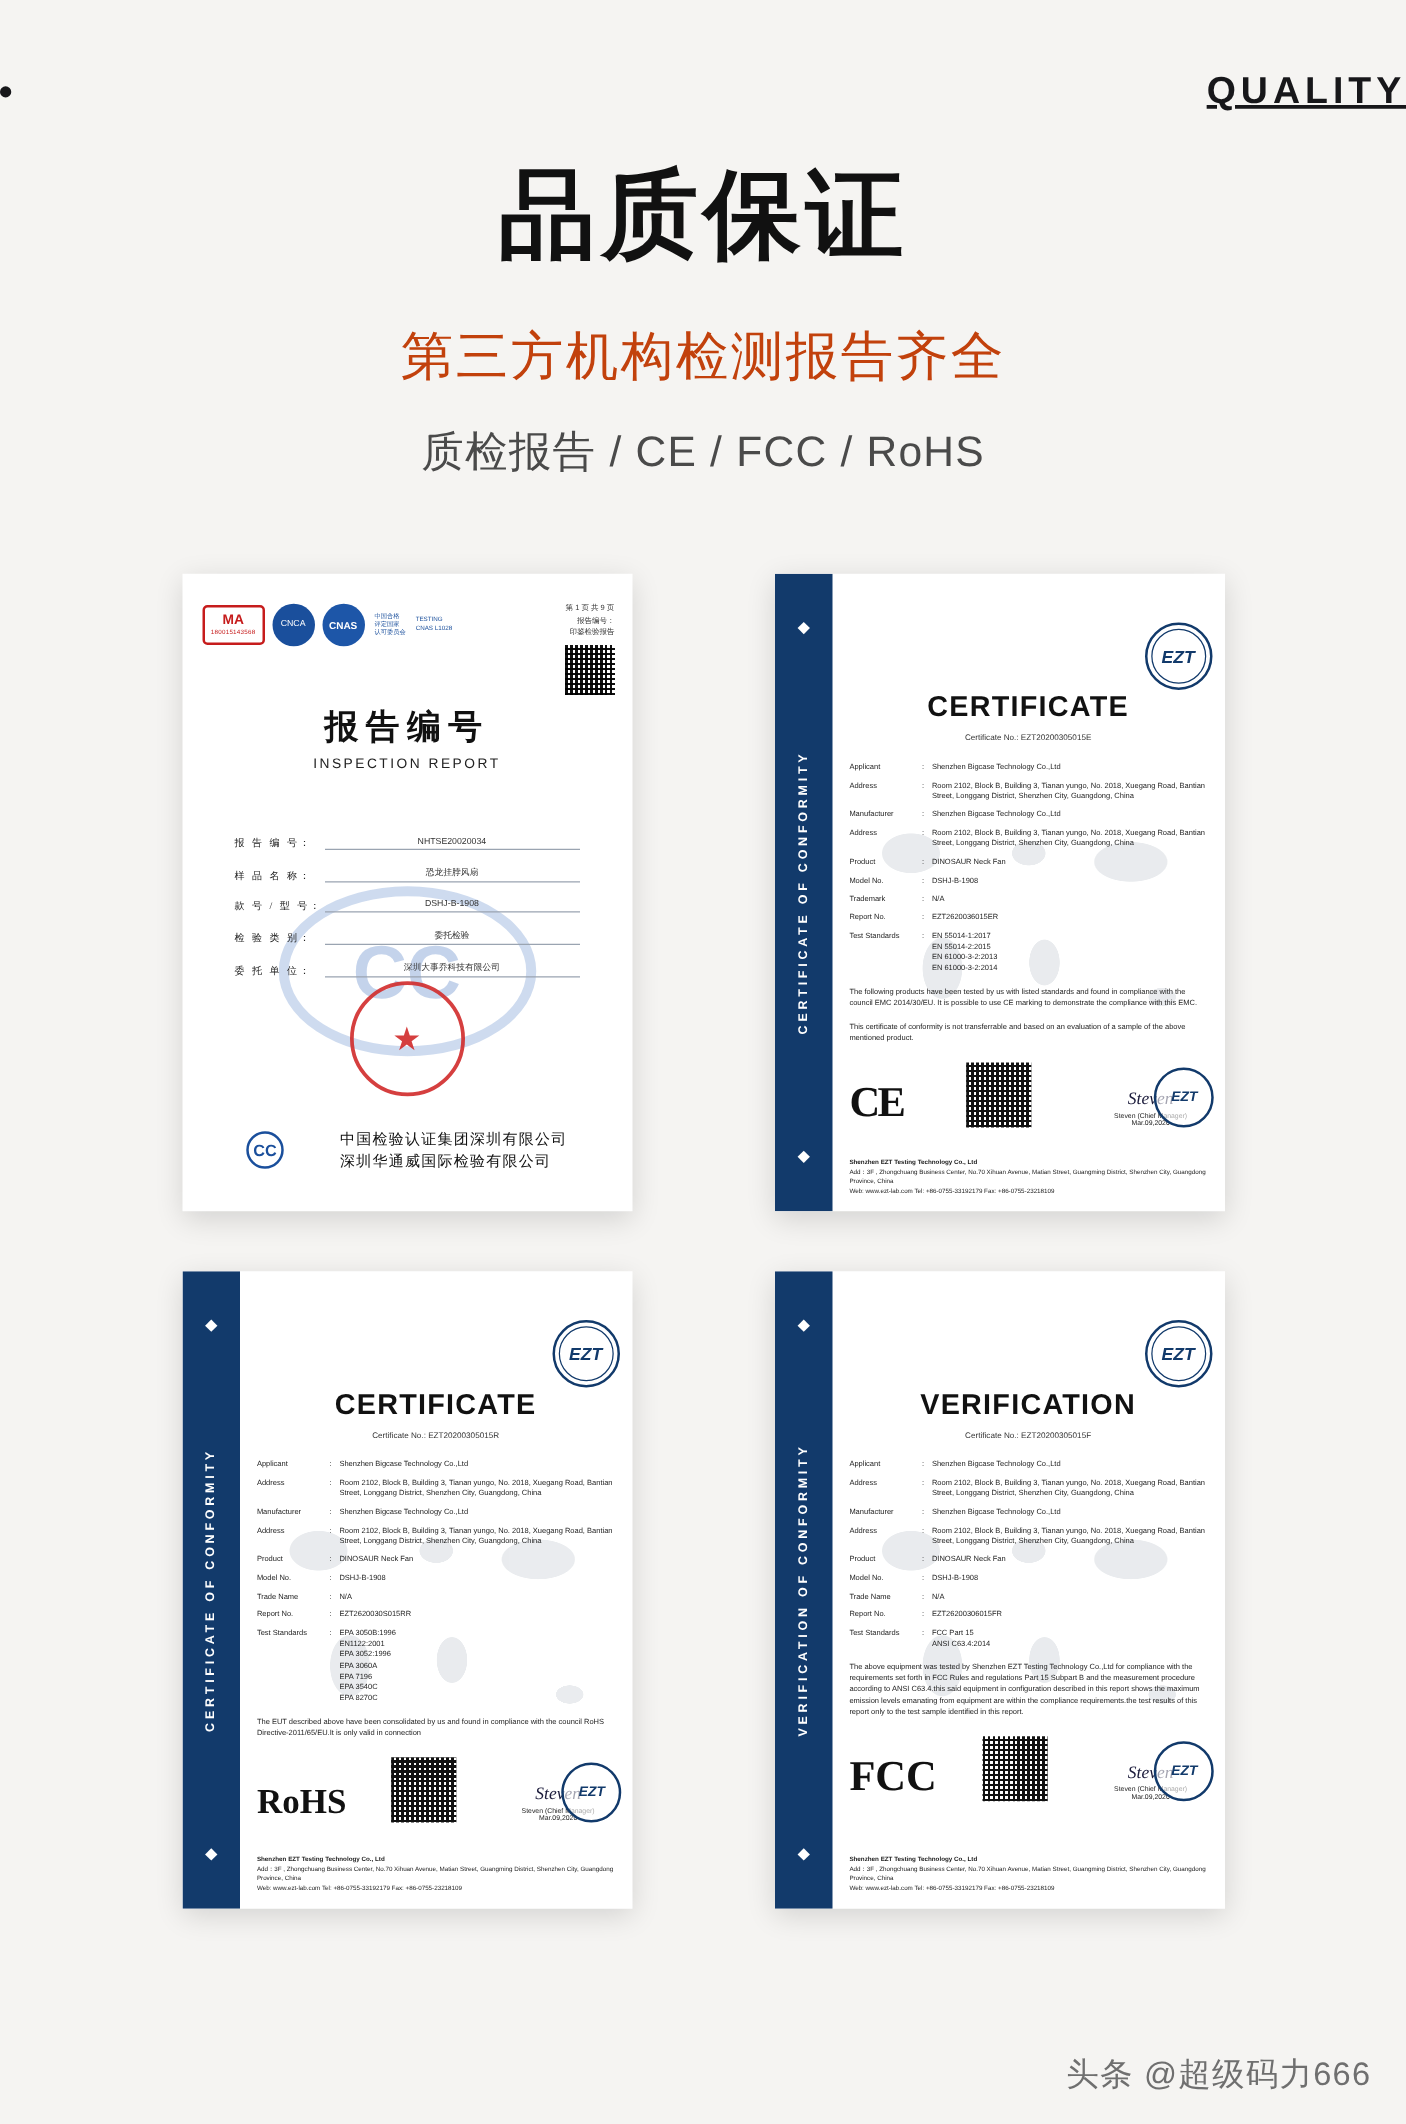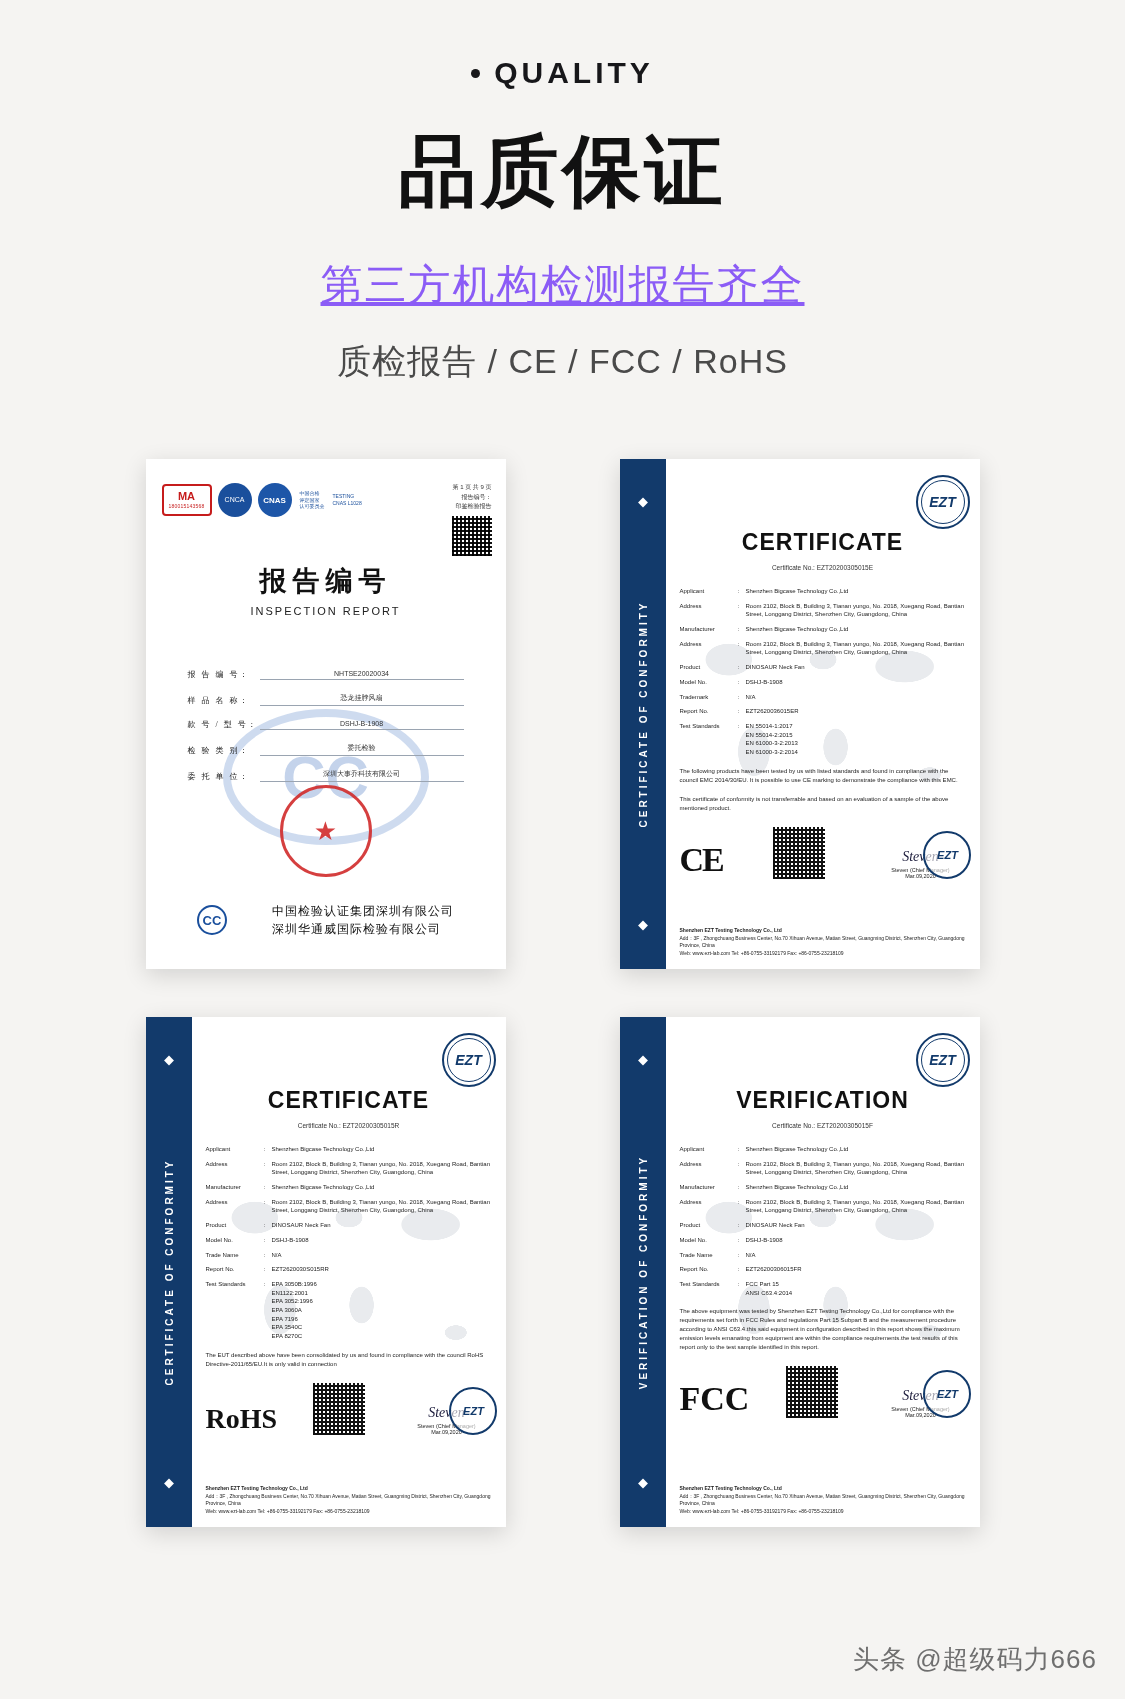--- a/index.html
+++ b/index.html
@@ -9,28 +9,28 @@
     font-family:"Liberation Sans", sans-serif;
     position:relative;
     overflow:hidden;
   }
   .page{width:1125px;height:1699px;position:relative;}
 
   
   .header{padding-top:56px;text-align:center;}
   .eyebrow{
     font-size:30px;letter-spacing:4px;color:#17171a;font-weight:700;
-    display:flex;align-items:center;justify-content:center;gap:14px;
+    display:flex;align-items:center;justify-content:space-between;gap:14px;text-decoration:underline;
   }
   .eyebrow .dot{width:9px;height:9px;border-radius:50%;background:#17171a;display:inline-block;}
   .h1{
     font-size:78px;font-weight:800;color:#111;letter-spacing:4px;margin-top:30px;
     font-family:"Liberation Sans","DejaVu Sans",sans-serif;
   }
-  .h2{font-size:42px;color:#8b5cf6;margin-top:32px;letter-spacing:2px;font-weight:400;text-decoration:underline;}
+  .h2{font-size:42px;color:#c2410c;margin-top:32px;letter-spacing:2px;font-weight:400;}
   .h3{font-size:34px;color:#4a4a4a;margin-top:26px;letter-spacing:1px;font-weight:400;}
 
   
   .grid{
     margin:74px auto 0;width:880px;
     display:grid;grid-template-columns:repeat(2,1fr);
     gap:48px 68px;
   }
   .cert{
     background:#fff;width:360px;height:510px;margin:0 auto;position:relative;
@@ -86,21 +86,21 @@
   }
   .ez .side .vtext{
     position:absolute;left:50%;top:50%;
     transform:translate(-50%,-50%) rotate(180deg);
     writing-mode:vertical-rl;
     font-size:10px;letter-spacing:3px;font-weight:700;white-space:nowrap;
   }
   .ez .side .dia{position:absolute;left:50%;transform:translateX(-50%) rotate(45deg);width:7px;height:7px;background:#fff;}
   .ez .side .dia.top{top:40px;}
   .ez .side .dia.bot{bottom:40px;}
-  .ez .body{flex:1;position:relative;padding:0 14px;}
+  .ez .body{flex:1;position:relative;padding:0 14px;margin-top:23px;}
   .ez .map{
     position:absolute;left:0;right:0;top:150px;height:230px;
     opacity:.16;
     background:
       radial-gradient(ellipse 38px 26px at 20% 22%, #7a8a99 60%, transparent 62%),
       radial-gradient(ellipse 26px 40px at 28% 62%, #7a8a99 60%, transparent 62%),
       radial-gradient(ellipse 22px 16px at 50% 22%, #7a8a99 60%, transparent 62%),
       radial-gradient(ellipse 20px 30px at 54% 60%, #7a8a99 60%, transparent 62%),
       radial-gradient(ellipse 48px 26px at 76% 25%, #7a8a99 60%, transparent 62%),
       radial-gradient(ellipse 18px 12px at 84% 72%, #7a8a99 60%, transparent 62%);

